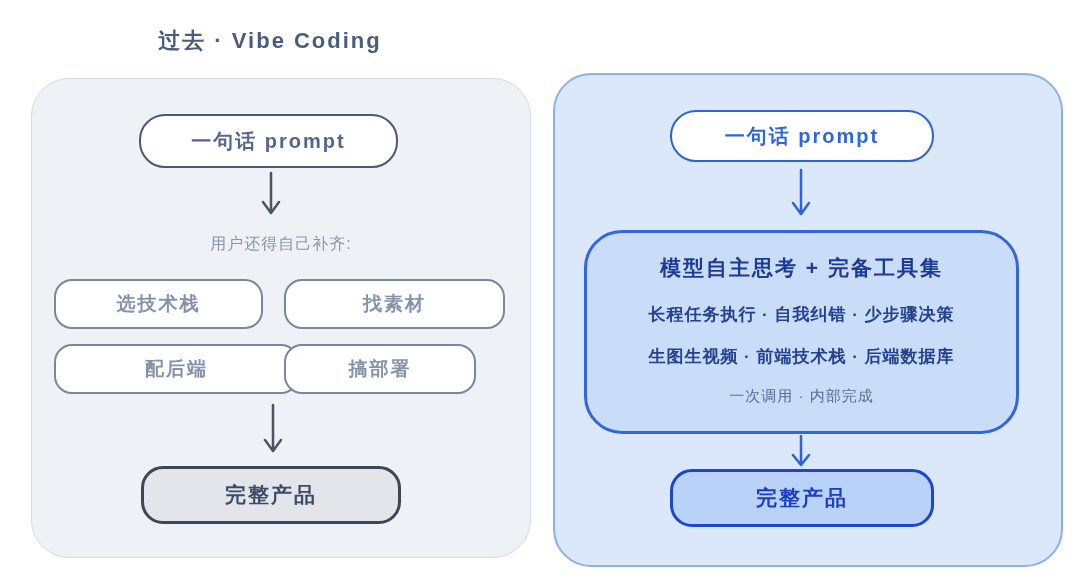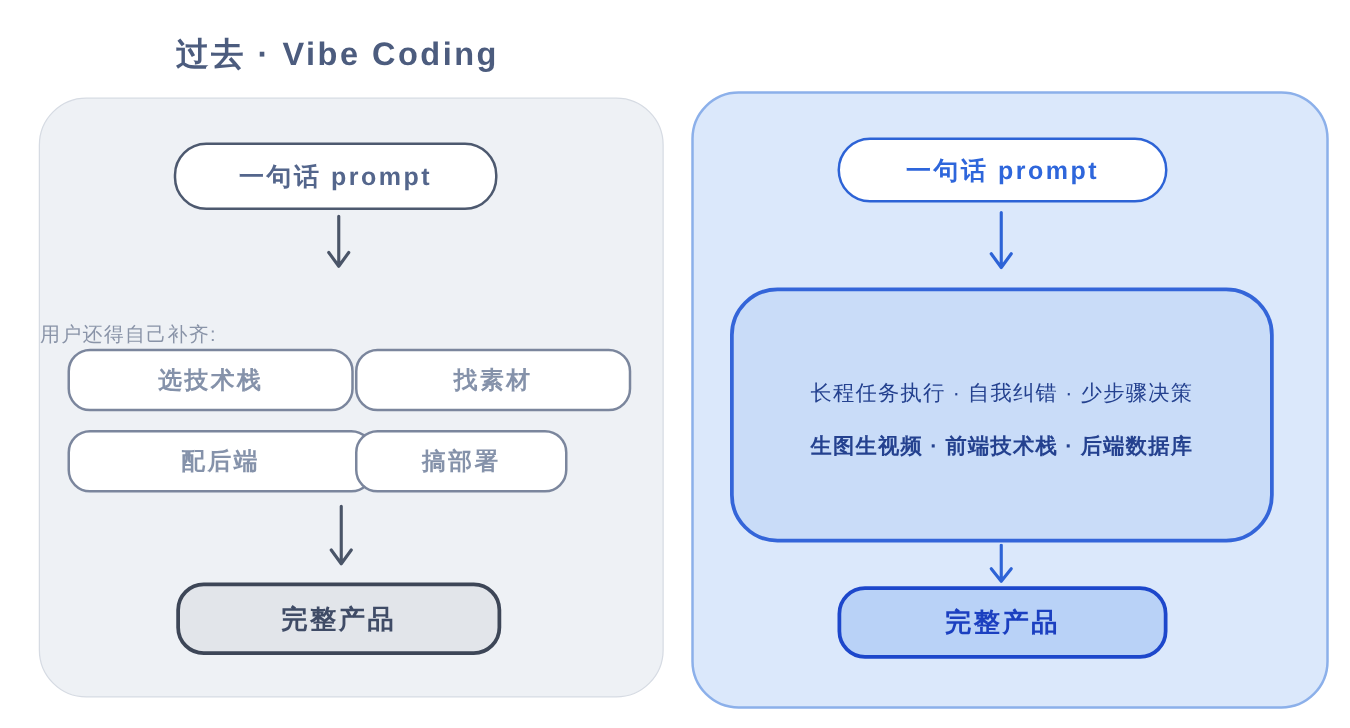--- a/index.html
+++ b/index.html
@@ -3,21 +3,21 @@
 <meta charset="utf-8">
 <style>
   * { margin: 0; padding: 0; box-sizing: border-box; }
   html, body { width: 1080px; height: 582px; background: #ffffff; overflow: hidden; }
   body { font-family: "Liberation Sans", "DejaVu Sans", sans-serif; position: relative; }
 
   .stage { position: absolute; left: 0; top: 0; width: 1080px; height: 582px; }
 
   .panel-title {
     position: absolute; top: 26px; text-align: center;
-    font-size: 26px; font-weight: 700; letter-spacing: 2px;
+    font-size: 22px; font-weight: 700; letter-spacing: 2px;
   }
   .title-past  { left: 70px;  width: 400px; color: #4c5c7e; }
   .title-now   { left: 595px; width: 400px; color: #2443bf; }
 
   .panel { position: absolute; border-radius: 38px; }
   .panel-past {
     left: 31px; top: 78px; width: 500px; height: 480px;
     background: #eef1f5; border: 1.5px solid #d6dbe3;
   }
   .panel-now {
@@ -31,49 +31,49 @@
   }
 
   
   .past-prompt {
     left: 107px; top: 35px; width: 259px; height: 54px;
     border: 2.5px solid #4d596f; border-radius: 26px;
     color: #54668c; font-size: 20px; font-weight: 600;
   }
   .past-note {
     position: absolute; left: 0; top: 155px; width: 100%;
-    text-align: left; color: #8a94a8; font-size: 16px; letter-spacing: 1px; margin-top: 24px;
+    text-align: center; color: #8a94a8; font-size: 16px; letter-spacing: 1px;
   }
   .task-box {
     border: 2px solid #7b869d; border-radius: 18px;
     color: #8592aa; font-size: 19px; font-weight: 600; height: 50px;
   }
-  .task-1 { left: 22px;  top: 200px; width: 229px; }
+  .task-1 { left: 22px;  top: 200px; width: 209px; }
   .task-2 { left: 252px; top: 200px; width: 221px; }
   .task-3 { left: 22px;  top: 265px; width: 245px; }
-  .task-4 { left: 252px; top: 265px; width: 170px; }
+  .task-4 { left: 252px; top: 265px; width: 192px; }
   .past-result {
     left: 109px; top: 387px; width: 260px; height: 58px;
     background: #e2e5ea; border: 3px solid #3d4657; border-radius: 22px;
     color: #3f4b66; font-size: 21px; font-weight: 700;
   }
 
   
   .now-prompt {
     left: 115px; top: 35px; width: 264px; height: 52px;
     border: 2.5px solid #2d63d6; border-radius: 26px;
     color: #2e66db; font-size: 20px; font-weight: 600;
   }
   .engine-box {
     position: absolute; left: 29px; top: 155px; width: 435px; height: 204px;
     background: #c9dcf8; border: 3px solid #3465d9; border-radius: 38px;
   }
   .engine-line { position: absolute; left: 0; width: 100%; text-align: center; }
   .engine-heading { top: 21px;  font-size: 21px; font-weight: 700; color: #1c3a96; letter-spacing: 2px; }
-  .engine-l1      { top: 70px;  font-size: 17px; font-weight: 400; color: #24418f; letter-spacing: 1px; }
+  .engine-l1      { top: 70px;  font-size: 17px; font-weight: 700; color: #24418f; letter-spacing: 1px; }
   .engine-l2      { top: 112px; font-size: 17px; font-weight: 700; color: #24418f; letter-spacing: 1px; }
   .engine-l3      { top: 154px; font-size: 15px; font-weight: 400; color: #5a6b97; letter-spacing: 1px; }
   .now-result {
     left: 115px; top: 394px; width: 264px; height: 58px;
     background: #b9d2f7; border: 3px solid #1d47cb; border-radius: 22px;
     color: #1b3fc0; font-size: 21px; font-weight: 700;
   }
 
   .arrow { position: absolute; }
   .arrow svg { display: block; }
@@ -115,22 +115,24 @@
 
     <div class="box now-prompt">一句话 prompt</div>
 
     <div class="arrow" style="left: 234px; top: 93px;">
       <svg width="24" height="50" viewBox="0 0 24 50">
         <path d="M12 2 L12 44 M4 35 L12 46 L20 35" fill="none" stroke="#2d63d6" stroke-width="2.5" stroke-linecap="round" stroke-linejoin="round"></path>
       </svg>
     </div>
 
     <div class="engine-box">
+      <div class="engine-line engine-heading">模型自主思考 + 完备工具集</div>
       <div class="engine-line engine-l1">长程任务执行 · 自我纠错 · 少步骤决策</div>
       <div class="engine-line engine-l2">生图生视频 · 前端技术栈 · 后端数据库</div>
+      <div class="engine-line engine-l3">一次调用 · 内部完成</div>
     </div>
 
     <div class="arrow" style="left: 234px; top: 360px;">
       <svg width="24" height="34" viewBox="0 0 24 34">
         <path d="M12 1 L12 28 M4 20 L12 30 L20 20" fill="none" stroke="#2d63d6" stroke-width="2.5" stroke-linecap="round" stroke-linejoin="round"></path>
       </svg>
     </div>
 
     <div class="box now-result">完整产品</div>
   </div>

